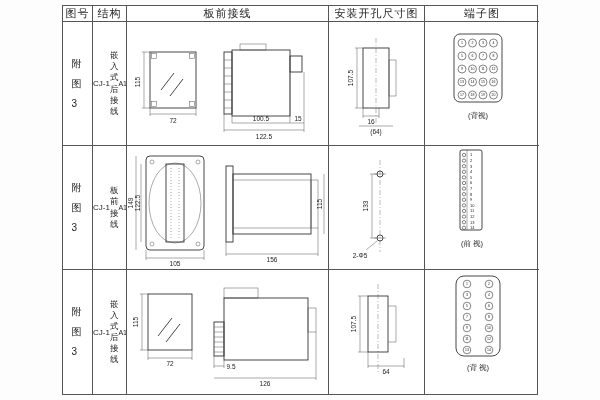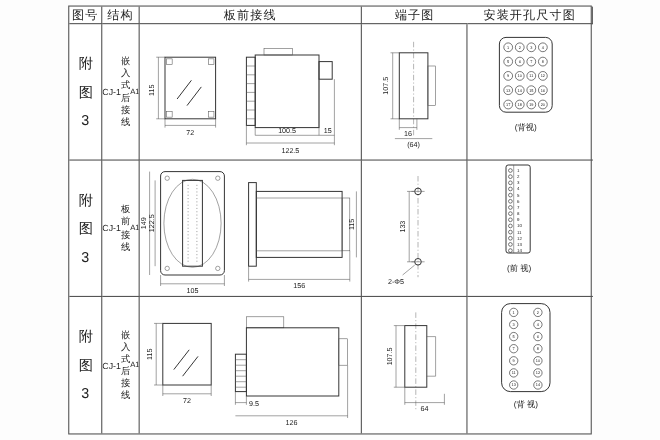--- a/index.html
+++ b/index.html
@@ -7,21 +7,21 @@
   .sheet{position:relative;width:600px;height:400px;background:#fdfdfd;overflow:hidden}
   .table{position:absolute;left:62px;top:5px;width:476px;height:390px;display:grid;
          grid-template-columns:30px 34px 202px 96px 114px;
          grid-template-rows:16px repeat(3,1fr);
          border:1px solid #555;background:#fff}
   .cell{border-right:1px solid #555;border-bottom:1px solid #555;display:flex;
         align-items:center;justify-content:center;overflow:hidden;position:relative}
   .cell.cr{border-right:none}
   .cell.cb{border-bottom:none}
   .hc{font-size:11px;color:#222;letter-spacing:1px;white-space:nowrap}
-  .vtext{width:12px;font-size:13px;line-height:2.0;text-align:center;word-break:break-all;color:#222}
+  .vtext{width:12px;font-size:10px;line-height:2.0;text-align:left;word-break:break-all;color:#222}
   .structcell{flex-direction:row;justify-content:space-between;padding:7px 0}
   .model{font-size:8px;color:#222;white-space:nowrap}
   .code{font-size:7px;color:#222;white-space:nowrap}
   .vchars{width:10px;font-size:8.5px;line-height:1.3;text-align:left;word-break:break-all;color:#222;margin:1px 0}
   svg{display:block}
   .ln{stroke:#333;stroke-width:0.9;fill:none}
   .thin{stroke:#555;stroke-width:0.5;fill:none}
   .dash{stroke:#777;stroke-width:0.5;fill:none;stroke-dasharray:5 2 1 2}
   .dot{stroke:#555;stroke-width:0.5;fill:none;stroke-dasharray:1 2}
   .dim{font-size:6.5px;fill:#222;text-anchor:middle;font-family:"Liberation Sans",sans-serif}
@@ -38,25 +38,25 @@
 
     <div class="cell">
         <span class="hc">图号</span>
       </div>
     <div class="cell">
         <span class="hc">结构</span>
       </div>
     <div class="cell">
         <span class="hc">板前接线</span>
       </div>
+    <div class="cell">
+        <span class="hc">安装开孔尺寸图</span>
+      </div>
     <div class="cell cr">
         <span class="hc">端子图</span>
-      </div>
-    <div class="cell">
-        <span class="hc">安装开孔尺寸图</span>
       </div>
 
     <div class="cell">
       <div class="vtext">附图3</div>
     </div>
     <div class="cell structcell">
       <span class="model">CJ-1</span>
       <div class="vchars">嵌入式后接线</div>
       <span class="code">A11K</span>
     </div>

